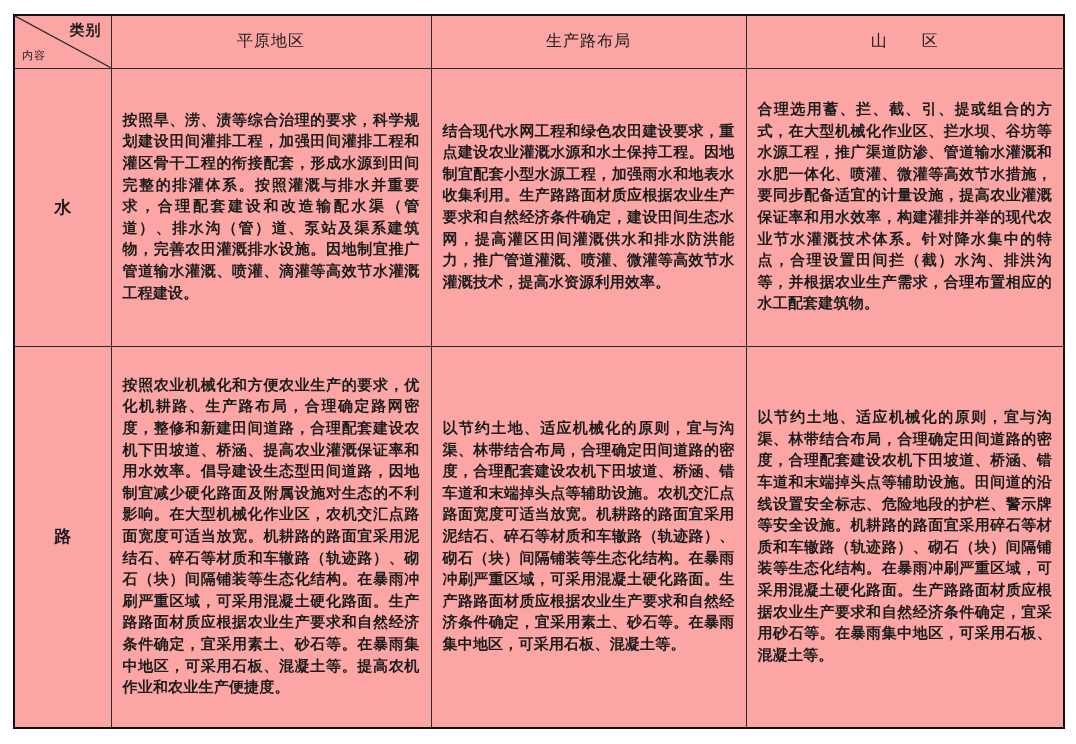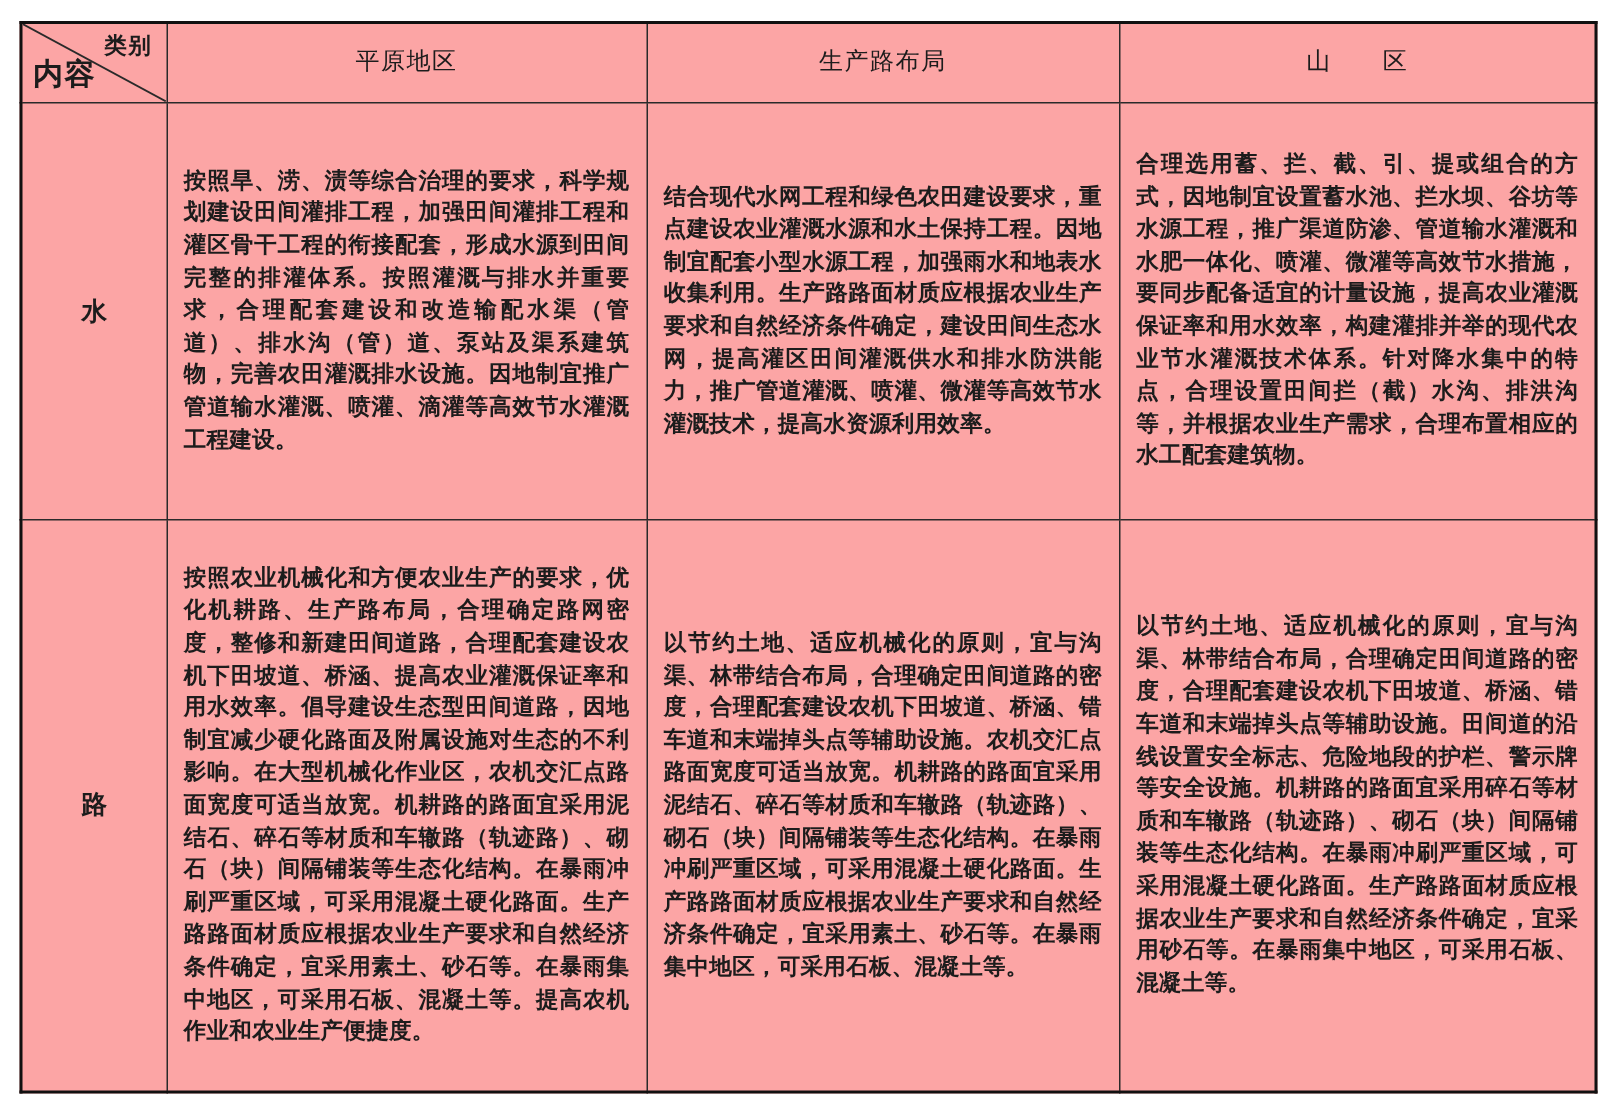--- a/index.html
+++ b/index.html
@@ -61,22 +61,22 @@
     top: 5px;
     right: 9px;
     font-size: 15px;
     font-weight: bold;
     letter-spacing: 1px;
   }
   .corner-bottom {
     position: absolute;
     bottom: 5px;
     left: 7px;
-    font-size: 20px;
-    font-weight: bold;
+    font-size: 11px;
+    font-weight: normal;
     letter-spacing: 1px;
   }
   th.row-label {
     font-size: 17px;
     font-weight: bold;
     text-align: center;
     vertical-align: middle;
   }
   td.body-cell {
     vertical-align: middle;
@@ -119,21 +119,21 @@
     <tbody>
       <tr class="row-water">
         <th class="row-label">水</th>
         <td class="body-cell">
           <div class="cell-text">按照旱、涝、渍等综合治理的要求，科学规划建设田间灌排工程，加强田间灌排工程和灌区骨干工程的衔接配套，形成水源到田间完整的排灌体系。按照灌溉与排水并重要求，合理配套建设和改造输配水渠（管道）、排水沟（管）道、泵站及渠系建筑物，完善农田灌溉排水设施。因地制宜推广管道输水灌溉、喷灌、滴灌等高效节水灌溉工程建设。</div>
         </td>
         <td class="body-cell">
           <div class="cell-text">结合现代水网工程和绿色农田建设要求，重点建设农业灌溉水源和水土保持工程。因地制宜配套小型水源工程，加强雨水和地表水收集利用。生产路路面材质应根据农业生产要求和自然经济条件确定，建设田间生态水网，提高灌区田间灌溉供水和排水防洪能力，推广管道灌溉、喷灌、微灌等高效节水灌溉技术，提高水资源利用效率。</div>
         </td>
         <td class="body-cell">
-          <div class="cell-text">合理选用蓄、拦、截、引、提或组合的方式，因地制宜设置蓄水池、拦水坝、谷坊等水源工程，推广渠道防渗、管道输水灌溉和水肥一体化、喷灌、微灌等高效节水措施，要同步配备适宜的计量设施，提高农业灌溉保证率和用水效率，构建灌排并举的现代农业节水灌溉技术体系。针对降水集中的特点，合理设置田间拦（截）水沟、排洪沟等，并根据农业生产需求，合理布置相应的水工配套建筑物。</div>
+          <div class="cell-text">合理选用蓄、拦、截、引、提或组合的方式，在大型机械化作业区、拦水坝、谷坊等水源工程，推广渠道防渗、管道输水灌溉和水肥一体化、喷灌、微灌等高效节水措施，要同步配备适宜的计量设施，提高农业灌溉保证率和用水效率，构建灌排并举的现代农业节水灌溉技术体系。针对降水集中的特点，合理设置田间拦（截）水沟、排洪沟等，并根据农业生产需求，合理布置相应的水工配套建筑物。</div>
         </td>
       </tr>
       <tr class="row-road">
         <th class="row-label">路</th>
         <td class="body-cell">
           <div class="cell-text">按照农业机械化和方便农业生产的要求，优化机耕路、生产路布局，合理确定路网密度，整修和新建田间道路，合理配套建设农机下田坡道、桥涵、提高农业灌溉保证率和用水效率。倡导建设生态型田间道路，因地制宜减少硬化路面及附属设施对生态的不利影响。在大型机械化作业区，农机交汇点路面宽度可适当放宽。机耕路的路面宜采用泥结石、碎石等材质和车辙路（轨迹路）、砌石（块）间隔铺装等生态化结构。在暴雨冲刷严重区域，可采用混凝土硬化路面。生产路路面材质应根据农业生产要求和自然经济条件确定，宜采用素土、砂石等。在暴雨集中地区，可采用石板、混凝土等。提高农机作业和农业生产便捷度。</div>
         </td>
         <td class="body-cell">
           <div class="cell-text">以节约土地、适应机械化的原则，宜与沟渠、林带结合布局，合理确定田间道路的密度，合理配套建设农机下田坡道、桥涵、错车道和末端掉头点等辅助设施。农机交汇点路面宽度可适当放宽。机耕路的路面宜采用泥结石、碎石等材质和车辙路（轨迹路）、砌石（块）间隔铺装等生态化结构。在暴雨冲刷严重区域，可采用混凝土硬化路面。生产路路面材质应根据农业生产要求和自然经济条件确定，宜采用素土、砂石等。在暴雨集中地区，可采用石板、混凝土等。</div>
         </td>

